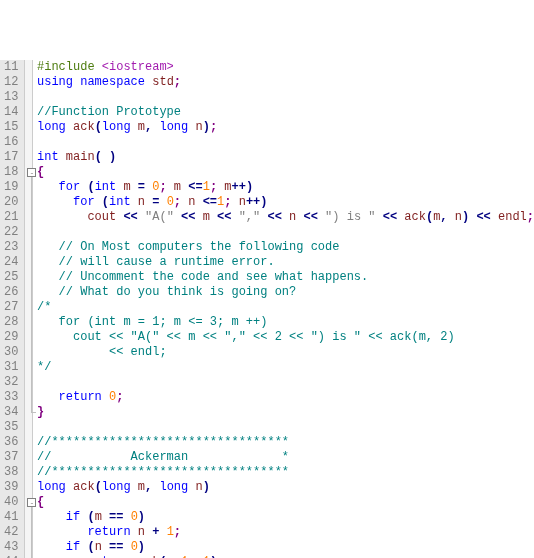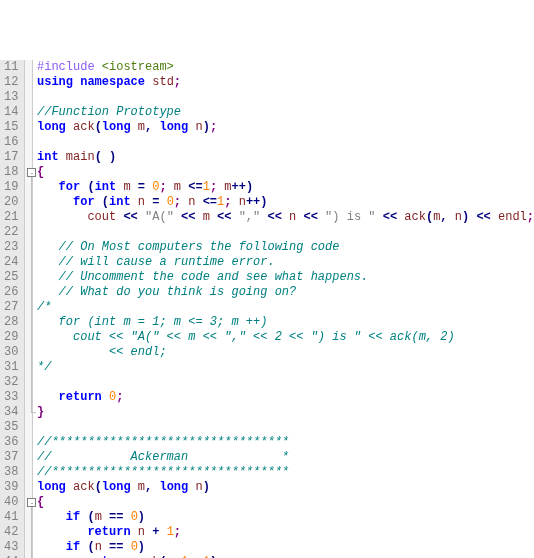--- a/index.html
+++ b/index.html
@@ -45,30 +45,30 @@
   background: #c0c0c0;
 }
 .fold-end {
   position: absolute;
   left: 6px;
   width: 5px;
   height: 1px;
   background: #c0c0c0;
 }
 .code { padding-left: 4px; }
-.kw { color: #0000ff; font-weight: bold; margin-top: 35px; }
-.pp { color: #8b5cf6; }
+.kw { color: #0000ff; font-weight: normal; margin-top: 35px; }
+.pp { color: #4d7c0f; }
 .str { color: #808080; }
 .num { color: #ff8000; }
 .op { color: #000080; font-weight: bold; }
-.cmt { color: #008080; font-style: italic; }
+.cmt { color: #008080; }
 .id { color: #7f1d1d; }
 .brace { color: #800080; font-weight: bold; }
 .semi { color: #800080; font-weight: bold; }
-.incbr { color: #4d7c0f; font-family: Liberation Mono, monospace; }
+.incbr { color: #a21caf; font-family: Liberation Mono, monospace; }
 </style>
 </head>
 <body>
 
 
 
 <div class="editor">
   <div class="gutter" id="gutter"><div>11</div><div>12</div><div>13</div><div>14</div><div>15</div><div>16</div><div>17</div><div>18</div><div>19</div><div>20</div><div>21</div><div>22</div><div>23</div><div>24</div><div>25</div><div>26</div><div>27</div><div>28</div><div>29</div><div>30</div><div>31</div><div>32</div><div>33</div><div>34</div><div>35</div><div>36</div><div>37</div><div>38</div><div>39</div><div>40</div><div>41</div><div>42</div><div>43</div><div>44</div></div>
   <div class="fold-col" id="foldcol"><div class="fold-box" style="top: 108px;">-</div><div class="fold-end" style="top: 352px;"></div><div class="fold-box" style="top: 438px;">-</div><div class="fold-line" style="top: 117px; height: 235px;"></div><div class="fold-line" style="top: 447px; height: 100px;"></div></div>
   <div class="code" id="code"><div><span class="pp">#include </span><span class="incbr">&lt;iostream&gt;</span></div><div><span class="kw">using namespace</span><span class="id"> std</span><span class="semi">;</span></div><div>&nbsp;</div><div><span class="cmt">//Function Prototype</span></div><div><span class="kw">long</span><span class="id"> ack</span><span class="op">(</span><span class="kw">long</span><span class="id"> m</span><span class="op">,</span><span class="id"> </span><span class="kw">long</span><span class="id"> n</span><span class="op">)</span><span class="semi">;</span></div><div>&nbsp;</div><div><span class="kw">int</span><span class="id"> main</span><span class="op">(</span><span class="id"> </span><span class="op">)</span></div><div><span class="brace">{</span></div><div><span class="id">   </span><span class="kw">for</span><span class="id"> </span><span class="op">(</span><span class="kw">int</span><span class="id"> m </span><span class="op">=</span><span class="id"> </span><span class="num">0</span><span class="semi">;</span><span class="id"> m </span><span class="op">&lt;=</span><span class="num">1</span><span class="semi">;</span><span class="id"> m</span><span class="op">++)</span></div><div><span class="id">     </span><span class="kw">for</span><span class="id"> </span><span class="op">(</span><span class="kw">int</span><span class="id"> n </span><span class="op">=</span><span class="id"> </span><span class="num">0</span><span class="semi">;</span><span class="id"> n </span><span class="op">&lt;=</span><span class="num">1</span><span class="semi">;</span><span class="id"> n</span><span class="op">++)</span></div><div><span class="id">       cout </span><span class="op">&lt;&lt;</span><span class="id"> </span><span class="str">"A("</span><span class="id"> </span><span class="op">&lt;&lt;</span><span class="id"> m </span><span class="op">&lt;&lt;</span><span class="id"> </span><span class="str">","</span><span class="id"> </span><span class="op">&lt;&lt;</span><span class="id"> n </span><span class="op">&lt;&lt;</span><span class="id"> </span><span class="str">") is "</span><span class="id"> </span><span class="op">&lt;&lt;</span><span class="id"> ack</span><span class="op">(</span><span class="id">m</span><span class="op">,</span><span class="id"> n</span><span class="op">)</span><span class="id"> </span><span class="op">&lt;&lt;</span><span class="id"> endl</span><span class="semi">;</span></div><div>&nbsp;</div><div><span class="id">   </span><span class="cmt">// On Most computers the following code</span></div><div><span class="id">   </span><span class="cmt">// will cause a runtime error.</span></div><div><span class="id">   </span><span class="cmt">// Uncomment the code and see what happens.</span></div><div><span class="id">   </span><span class="cmt">// What do you think is going on?</span></div><div><span class="cmt">/*</span></div><div><span class="cmt">   for (int m = 1; m &lt;= 3; m ++)</span></div><div><span class="cmt">     cout &lt;&lt; "A(" &lt;&lt; m &lt;&lt; "," &lt;&lt; 2 &lt;&lt; ") is " &lt;&lt; ack(m, 2)</span></div><div><span class="cmt">          &lt;&lt; endl;</span></div><div><span class="cmt">*/</span></div><div>&nbsp;</div><div><span class="id">   </span><span class="kw">return</span><span class="id"> </span><span class="num">0</span><span class="semi">;</span></div><div><span class="brace">}</span></div><div>&nbsp;</div><div><span class="cmt">//*********************************</span></div><div><span class="cmt">//           Ackerman             *</span></div><div><span class="cmt">//*********************************</span></div><div><span class="kw">long</span><span class="id"> ack</span><span class="op">(</span><span class="kw">long</span><span class="id"> m</span><span class="op">,</span><span class="id"> </span><span class="kw">long</span><span class="id"> n</span><span class="op">)</span></div><div><span class="brace">{</span></div><div><span class="id">    </span><span class="kw">if</span><span class="id"> </span><span class="op">(</span><span class="id">m </span><span class="op">==</span><span class="id"> </span><span class="num">0</span><span class="op">)</span></div><div><span class="id">       </span><span class="kw">return</span><span class="id"> n </span><span class="op">+</span><span class="id"> </span><span class="num">1</span><span class="semi">;</span></div><div><span class="id">    </span><span class="kw">if</span><span class="id"> </span><span class="op">(</span><span class="id">n </span><span class="op">==</span><span class="id"> </span><span class="num">0</span><span class="op">)</span></div><div><span class="id">       </span><span class="kw">return</span><span class="id"> ack</span><span class="op">(</span><span class="id">m</span><span class="op">-</span><span class="num">1</span><span class="op">,</span><span class="id"> </span><span class="num">1</span><span class="op">)</span><span class="semi">;</span></div></div>

